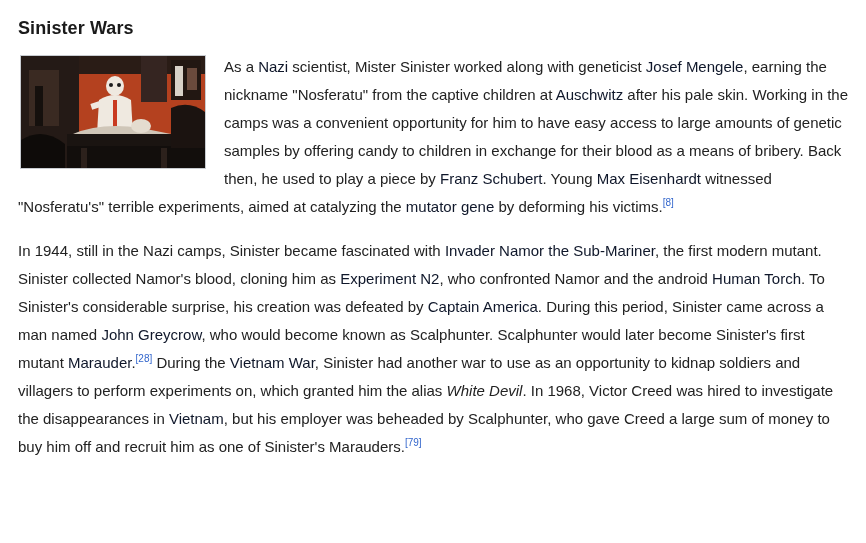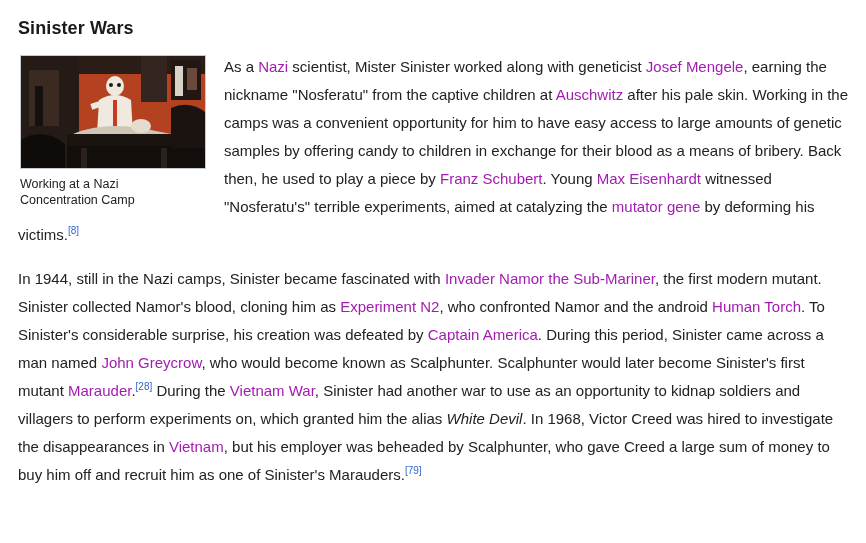--- a/index.html
+++ b/index.html
@@ -22,21 +22,21 @@
     padding: 14px 18px 11px 18px;
   }
   h2.section-title {
     font-size: 18px;
     font-weight: bold;
     color: #1a1a1a;
     margin: 4px 0 14px 0;
     letter-spacing: 0.1px;
   }
   a.wlink {
-    color: #a21caf;
+    color: #0f172a;
     text-decoration: none;
   }
   sup.ref {
     font-size: 10px;
     vertical-align: super;
     line-height: 0;
   }
   sup.ref a {
     color: #3366cc;
     text-decoration: none;
@@ -112,21 +112,20 @@
         <path d="M52 78 Q80 66 120 72 L150 78 Z" fill="#cfc6b8"></path>
         <ellipse cx="120" cy="70" rx="10" ry="7" fill="#e4dccf"></ellipse>
         <rect x="46" y="90" width="138" height="22" fill="#120e0c"></rect>
         <rect x="60" y="92" width="6" height="20" fill="#2c211c"></rect>
         <rect x="140" y="92" width="6" height="20" fill="#2c211c"></rect>
 
         <path d="M0 84 Q22 70 44 88 L44 112 L0 112 Z" fill="#0e0b09"></path>
         <path d="M150 52 Q168 44 184 56 L184 92 L150 92 Z" fill="#1b1310"></path>
       </svg>
     </div>
-    <div class="figure-caption">Working at a Nazi Concentration Camp</div>
   </div>
 
   <p class="body-text para">
     <span>As a </span><a class="wlink" href="#">Nazi</a><span> scientist, Mister Sinister worked along with geneticist </span><a class="wlink" href="#">Josef Mengele</a><span>, earning the nickname "Nosferatu" from the captive children at </span><a class="wlink" href="#">Auschwitz</a><span> after his pale skin. Working in the camps was a convenient opportunity for him to have easy access to large amounts of genetic samples by offering candy to children in exchange for their blood as a means of bribery. Back then, he used to play a piece by </span><a class="wlink" href="#">Franz Schubert</a><span>. Young </span><a class="wlink" href="#">Max Eisenhardt</a><span> witnessed "Nosferatu's" terrible experiments, aimed at catalyzing the </span><a class="wlink" href="#">mutator gene</a><span> by deforming his victims.</span><sup class="ref"><a href="#">[8]</a></sup>
   </p>
 
   <div class="clearer"></div>
 
   <p class="body-text para2">
     <span>In 1944, still in the Nazi camps, Sinister became fascinated with </span><a class="wlink" href="#">Invader Namor the Sub-Mariner</a><span>, the first modern mutant. Sinister collected Namor's blood, cloning him as </span><a class="wlink" href="#">Experiment N2</a><span>, who confronted Namor and the android </span><a class="wlink" href="#">Human Torch</a><span>. To Sinister's considerable surprise, his creation was defeated by </span><a class="wlink" href="#">Captain America</a><span>. During this period, Sinister came across a man named </span><a class="wlink" href="#">John Greycrow</a><span>, who would become known as Scalphunter. Scalphunter would later become Sinister's first mutant </span><a class="wlink" href="#">Marauder</a><span>.</span><sup class="ref"><a href="#">[28]</a></sup><span> During the </span><a class="wlink" href="#">Vietnam War</a><span>, Sinister had another war to use as an opportunity to kidnap soldiers and villagers to perform experiments on, which granted him the alias </span><em>White Devil</em><span>. In 1968, Victor Creed was hired to investigate the disappearances in </span><a class="wlink" href="#">Vietnam</a><span>, but his employer was beheaded by Scalphunter, who gave Creed a large sum of money to buy him off and recruit him as one of Sinister's Marauders.</span><sup class="ref"><a href="#">[79]</a></sup>

